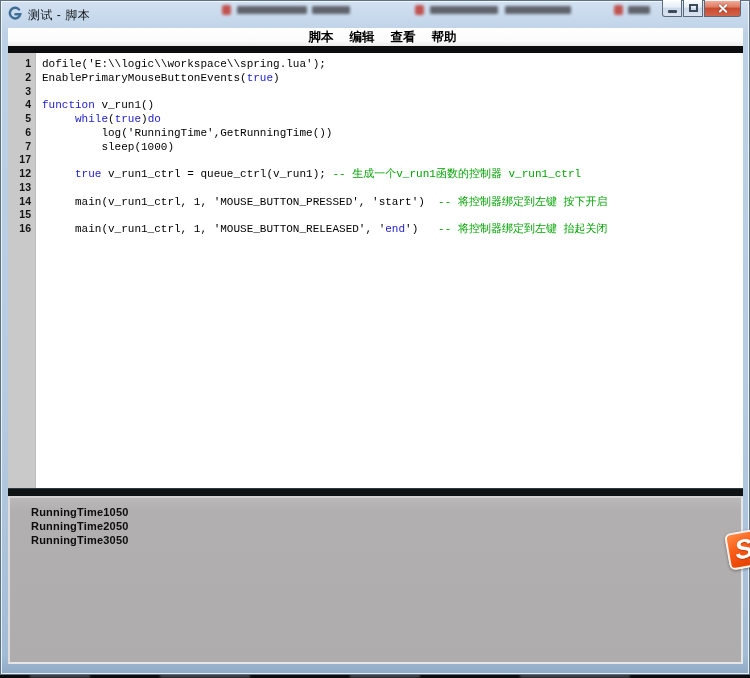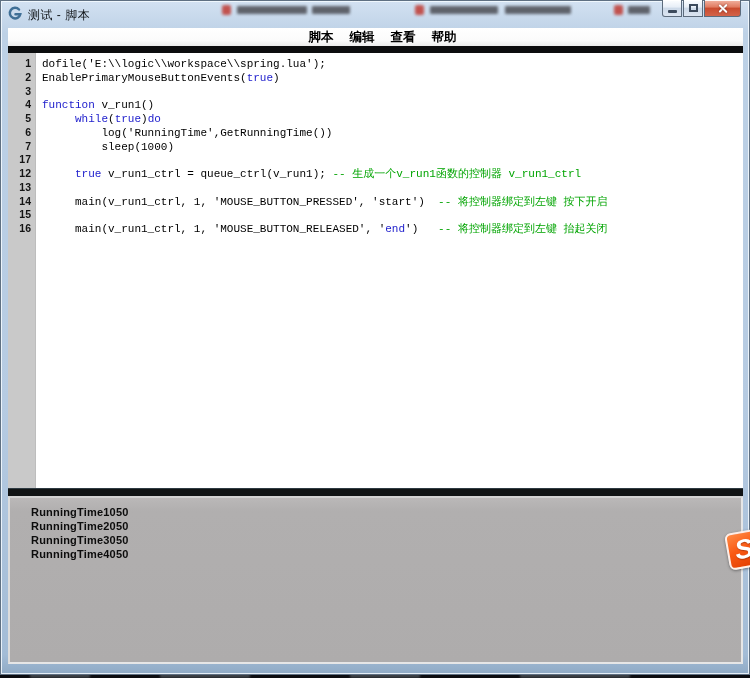--- a/index.html
+++ b/index.html
@@ -159,21 +159,20 @@
             <div class="cl"><span class="ln">16</span><span class="ct"><span class="seg-p">     main(v_run1_ctrl, 1, 'MOUSE_BUTTON_RELEASED', '</span><span class="seg-k">end</span><span class="seg-p">')   </span><span class="seg-c">-- 将控制器绑定到左键 抬起关闭</span></span></div>
           </div>
       </div>
 
       <div class="divider"></div>
 
       <div class="log">
         <div class="log-line">RunningTime1050</div>
         <div class="log-line">RunningTime2050</div>
         <div class="log-line">RunningTime3050</div>
-        <div class="log-line">RunningTime4050</div>
       </div>
 
     </div>
   </div>
 
   <div class="s-badge">
     <span>S</span>
   </div>
 
 </div>

